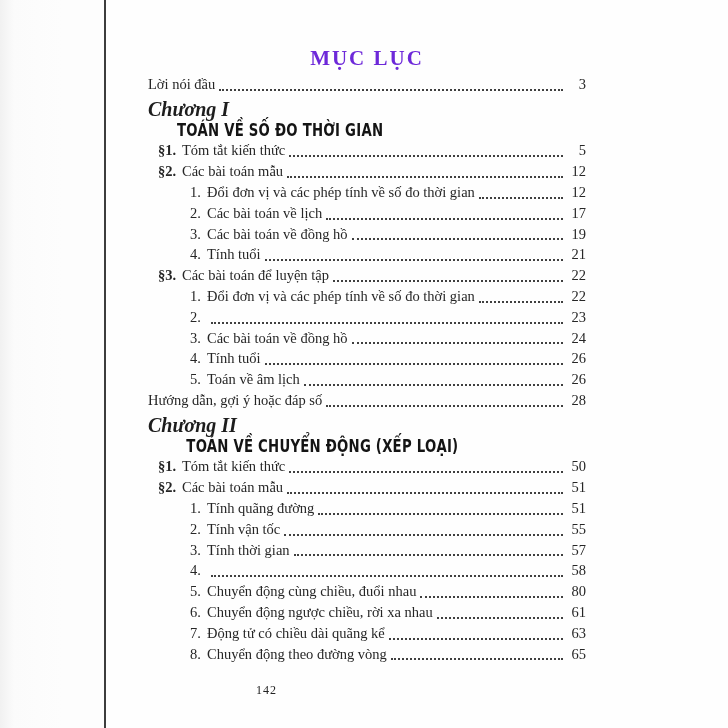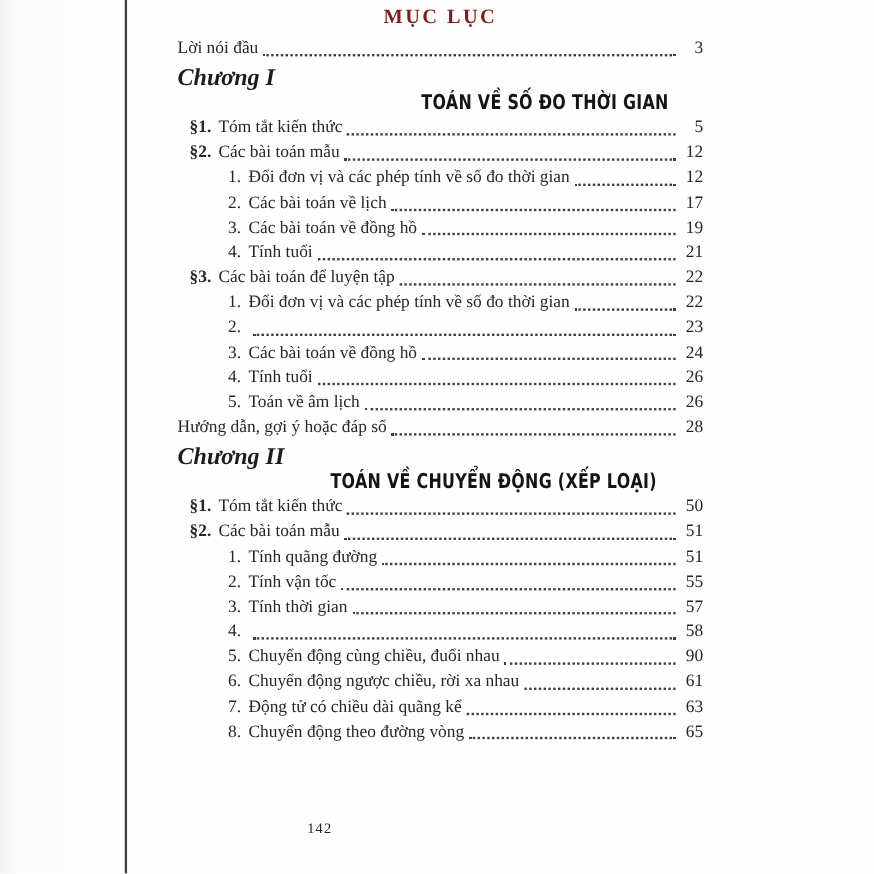--- a/index.html
+++ b/index.html
@@ -36,27 +36,28 @@
     left: 106px; top: 0; right: 0; bottom: 0;
     background: #fefefe;
   }
   .content {
     position: absolute;
     left: 42px;           
     top: 0;
     width: 438px;
   }
   .doc-title {
+    margin-top: 44px;
     height: 28px;
     line-height: 28px;
     text-align: center;
     font-weight: bold;
-    font-size: 17px;
+    font-size: 21px;
     letter-spacing: 2px;
-    color: #7f1d1d;
+    color: #6d28d9;
   }
   .rows {
     margin-top: 2px;
   }
   .row {
     display: flex;
     height: 20.8px;
     line-height: 20.8px;
     font-size: 14.5px;
     color: #262626;
@@ -64,21 +65,21 @@
   }
   .row-chapter {
     margin-top: 4px;
     font-weight: bold;
     font-style: italic;
     font-size: 20px;
     color: #1d1d1d;
   }
   .row-heading {
     display: block;
-    text-align: right;
+    text-align: left;
   }
   .heading-text {
     display: inline-block;
     transform: scaleX(0.78);
     font-family: "DejaVu Sans", sans-serif;
     font-weight: bold;
     font-size: 17px;
     letter-spacing: 0.3px;
     color: #141414;
   }
@@ -235,21 +236,21 @@
           </div>
           <div class="row row-item">
             <span class="num">4.</span>
             <span class="dots"></span>
             <span class="pg">58</span>
           </div>
           <div class="row row-item">
             <span class="num">5.</span>
             <span class="label">Chuyển động cùng chiều, đuổi nhau</span>
             <span class="dots"></span>
-            <span class="pg">90</span>
+            <span class="pg">80</span>
           </div>
           <div class="row row-item">
             <span class="num">6.</span>
             <span class="label">Chuyển động ngược chiều, rời xa nhau</span>
             <span class="dots"></span>
             <span class="pg">61</span>
           </div>
           <div class="row row-item">
             <span class="num">7.</span>
             <span class="label">Động tử có chiều dài quãng kể</span>

